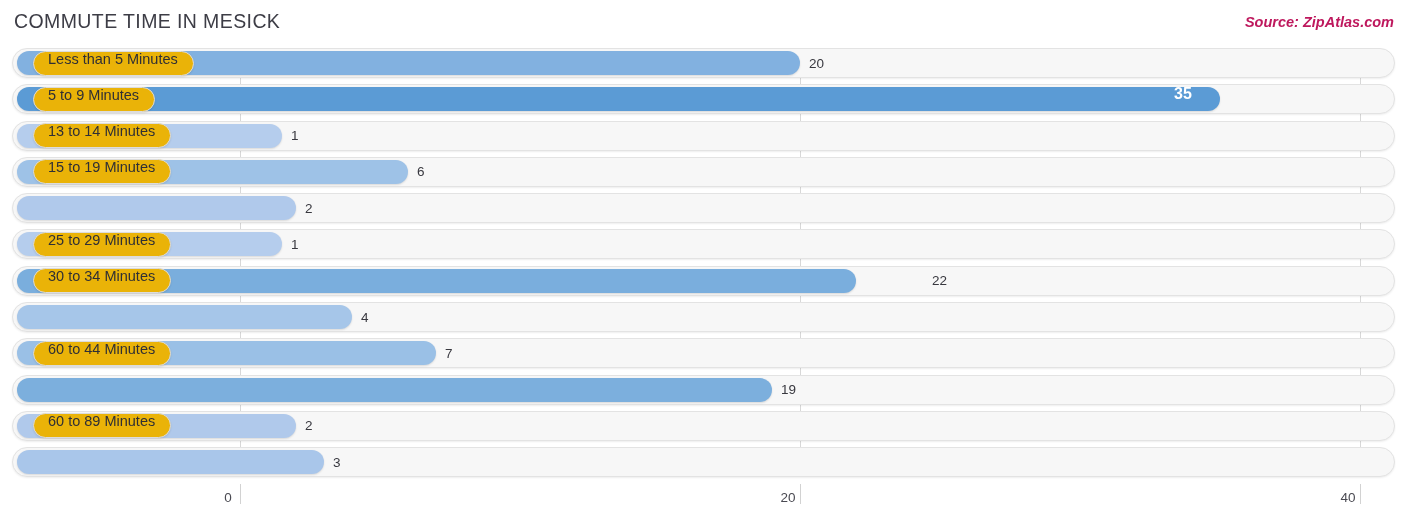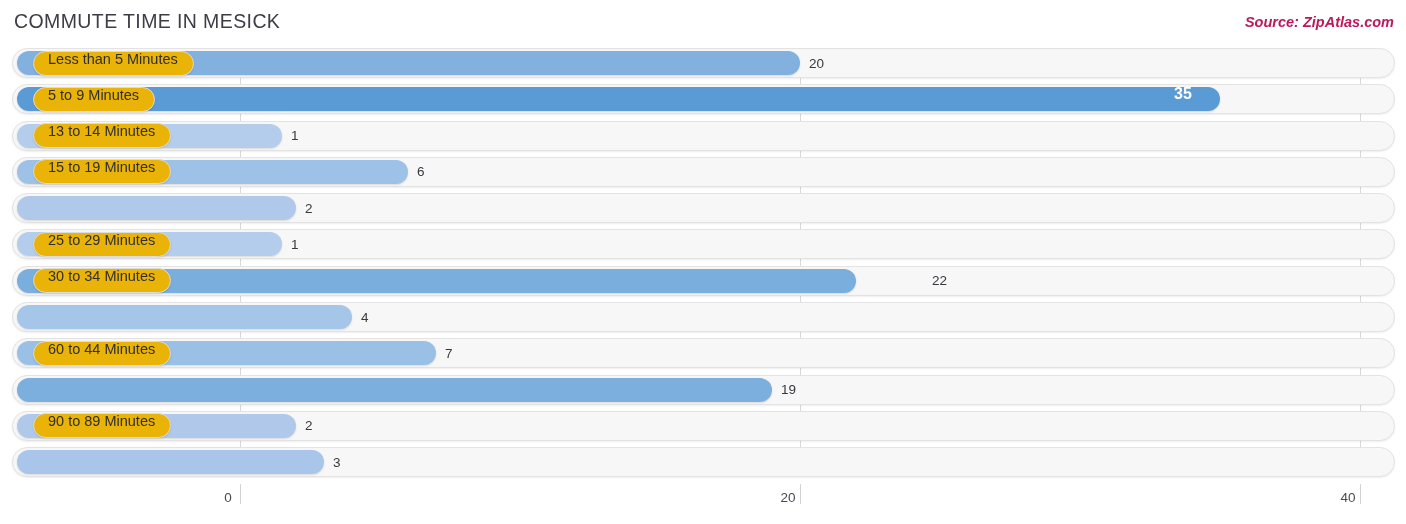--- a/index.html
+++ b/index.html
@@ -188,21 +188,21 @@
         </div>
         <div class="row">
           <div class="track"></div>
           <div class="bar" style="width: 755px; background: rgb(124, 175, 221);"></div>
           <div class="value-out" style="left: 781px;">19</div>
         </div>
         <div class="row">
           <div class="track"></div>
           <div class="bar" style="width: 279px; background: rgb(176, 201, 235);"></div>
           <div class="label-pill">
-            <span>90 to 89 Minutes</span>
+            <span>60 to 89 Minutes</span>
           </div>
           <div class="value-out" style="left: 305px;">2</div>
         </div>
         <div class="row">
           <div class="track"></div>
           <div class="bar" style="width: 307px; background: rgb(169, 198, 234);"></div>
           <div class="value-out" style="left: 333px;">3</div>
         </div>
       </div>
   </div>

